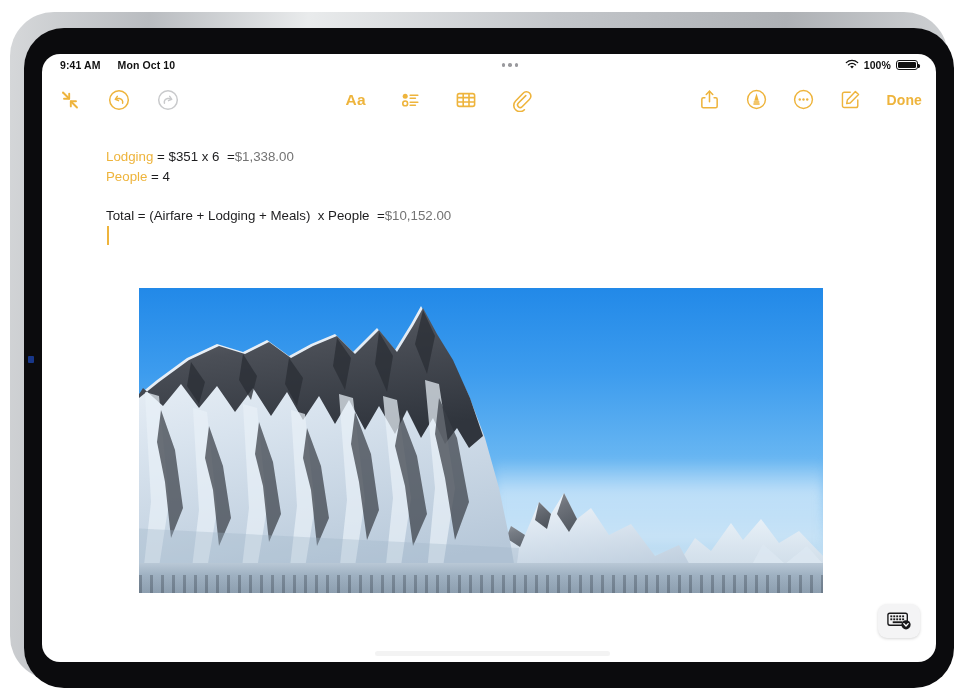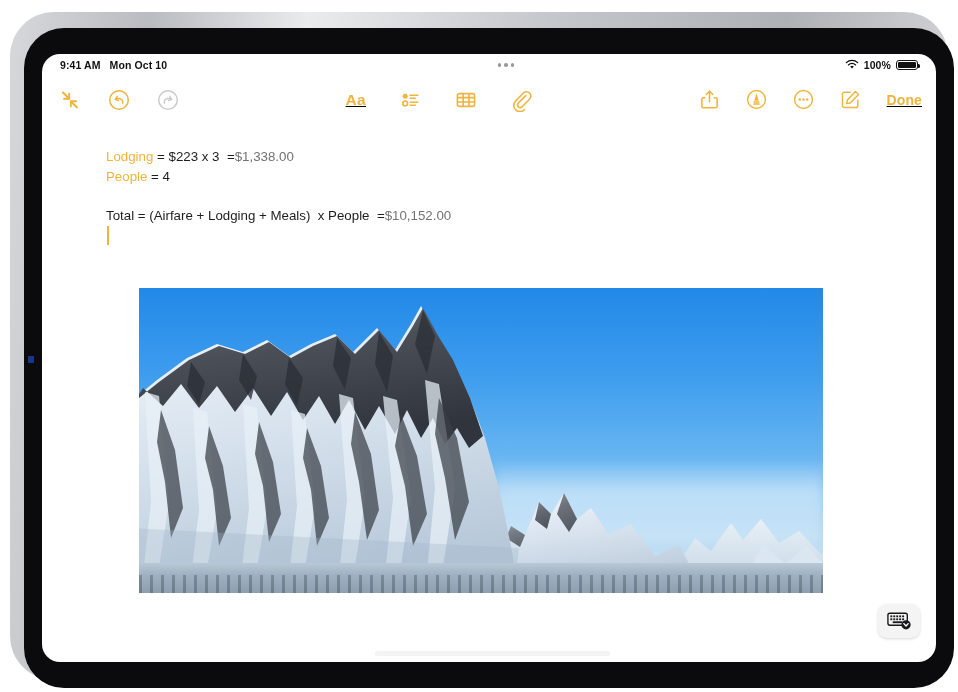--- a/index.html
+++ b/index.html
@@ -47,21 +47,21 @@
 
   
   #status-bar {
     position: absolute; left: 0; top: 0;
     width: 894px; height: 22px;
     display: flex; align-items: center;
     padding: 0 18px;
     font-size: 10.5px; font-weight: bold; color: #111;
     letter-spacing: .1px;
   }
-  #status-left { display: flex; gap: 9px; align-items: center; }
+  #status-left { display: flex; gap: 17px; align-items: center; }
   #status-center { flex: 1; display: flex; justify-content: center; align-items: center; }
   #multitask-dots { display: flex; gap: 3px; }
   #multitask-dots i { width: 3.5px; height: 3.5px; border-radius: 50%; background: #9a9a9e; display: block; }
   #status-right { display: flex; gap: 5px; align-items: center; }
   .batt {
     width: 22px; height: 10.5px;
     border: 1.2px solid #111; border-radius: 3px;
     position: relative; padding: 1.2px;
   }
   .batt:after {
@@ -69,21 +69,20 @@
     width:2px; height:4.5px; background:#111; border-radius:0 1.5px 1.5px 0;
   }
   .batt span { display:block; height:100%; width:100%; background:#111; border-radius:1.2px; }
 
   
   #toolbar {
     position: absolute; left: 0; top: 22px;
     width: 894px; height: 47px;
     display: flex; align-items: center;
     padding: 0 14px;
-    text-decoration: underline;
   }
   .tb-group { display: flex; align-items: center; }
   #tb-left { gap: 22px; }
   #tb-center { flex: 1; justify-content: center; gap: 28px; }
   #tb-right { gap: 20px; }
   .tb-btn {
     display: flex; align-items: center; justify-content: center;
     width: 27px; height: 27px;
     color: #EEB43C; cursor: pointer;
   }
@@ -293,21 +292,21 @@
           </svg>
         </span>
         <span id="done-button">Done</span>
       </div>
     </div>
 
     <div id="note-body">
 
 
       <div id="calc-block">
-        <div class="calc-line"><span class="var">Lodging</span><span> = $223 x 3  =</span><span class="res">$1,338.00</span></div>
+        <div class="calc-line"><span class="var">Lodging</span><span> = $351 x 6  =</span><span class="res">$1,338.00</span></div>
         <div class="calc-line"><span class="var">People</span><span> = 4</span><span class="res"></span></div>
       </div>
 
       <div id="total-line"><span>Total = (Airfare + Lodging + Meals)  x People  =</span><span class="res">$10,152.00</span></div>
 
       <div id="text-cursor"></div>
     </div>
 
     <div id="note-photo">
       <div id="photo-canvas">

